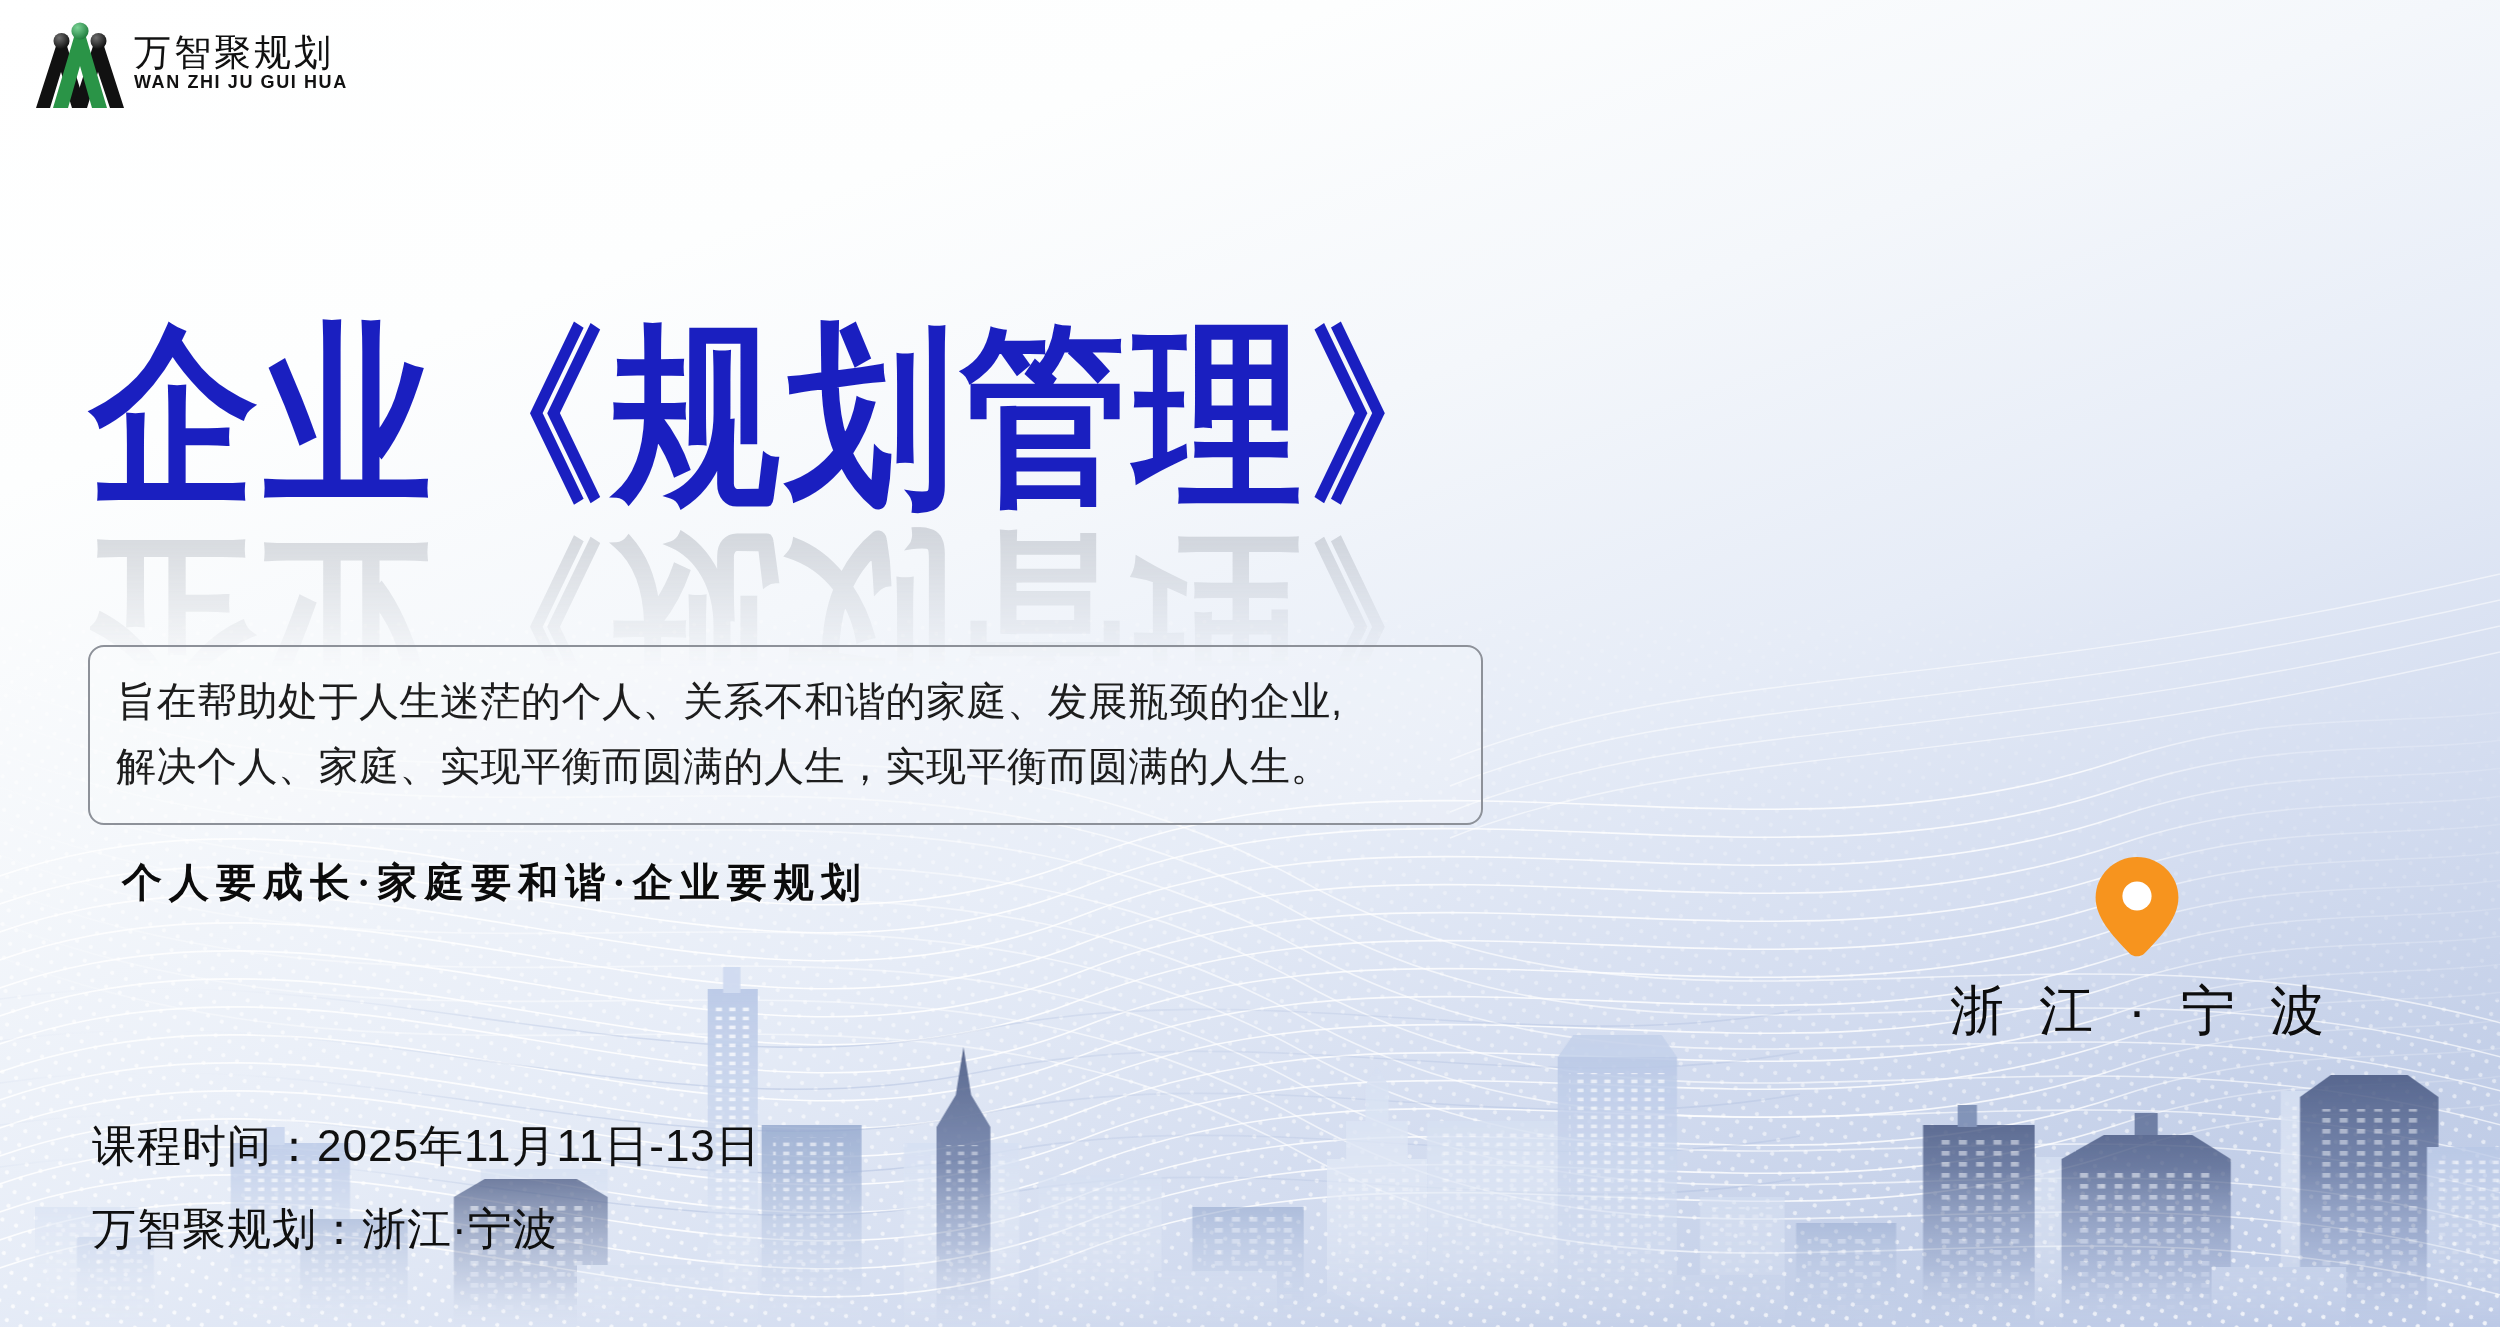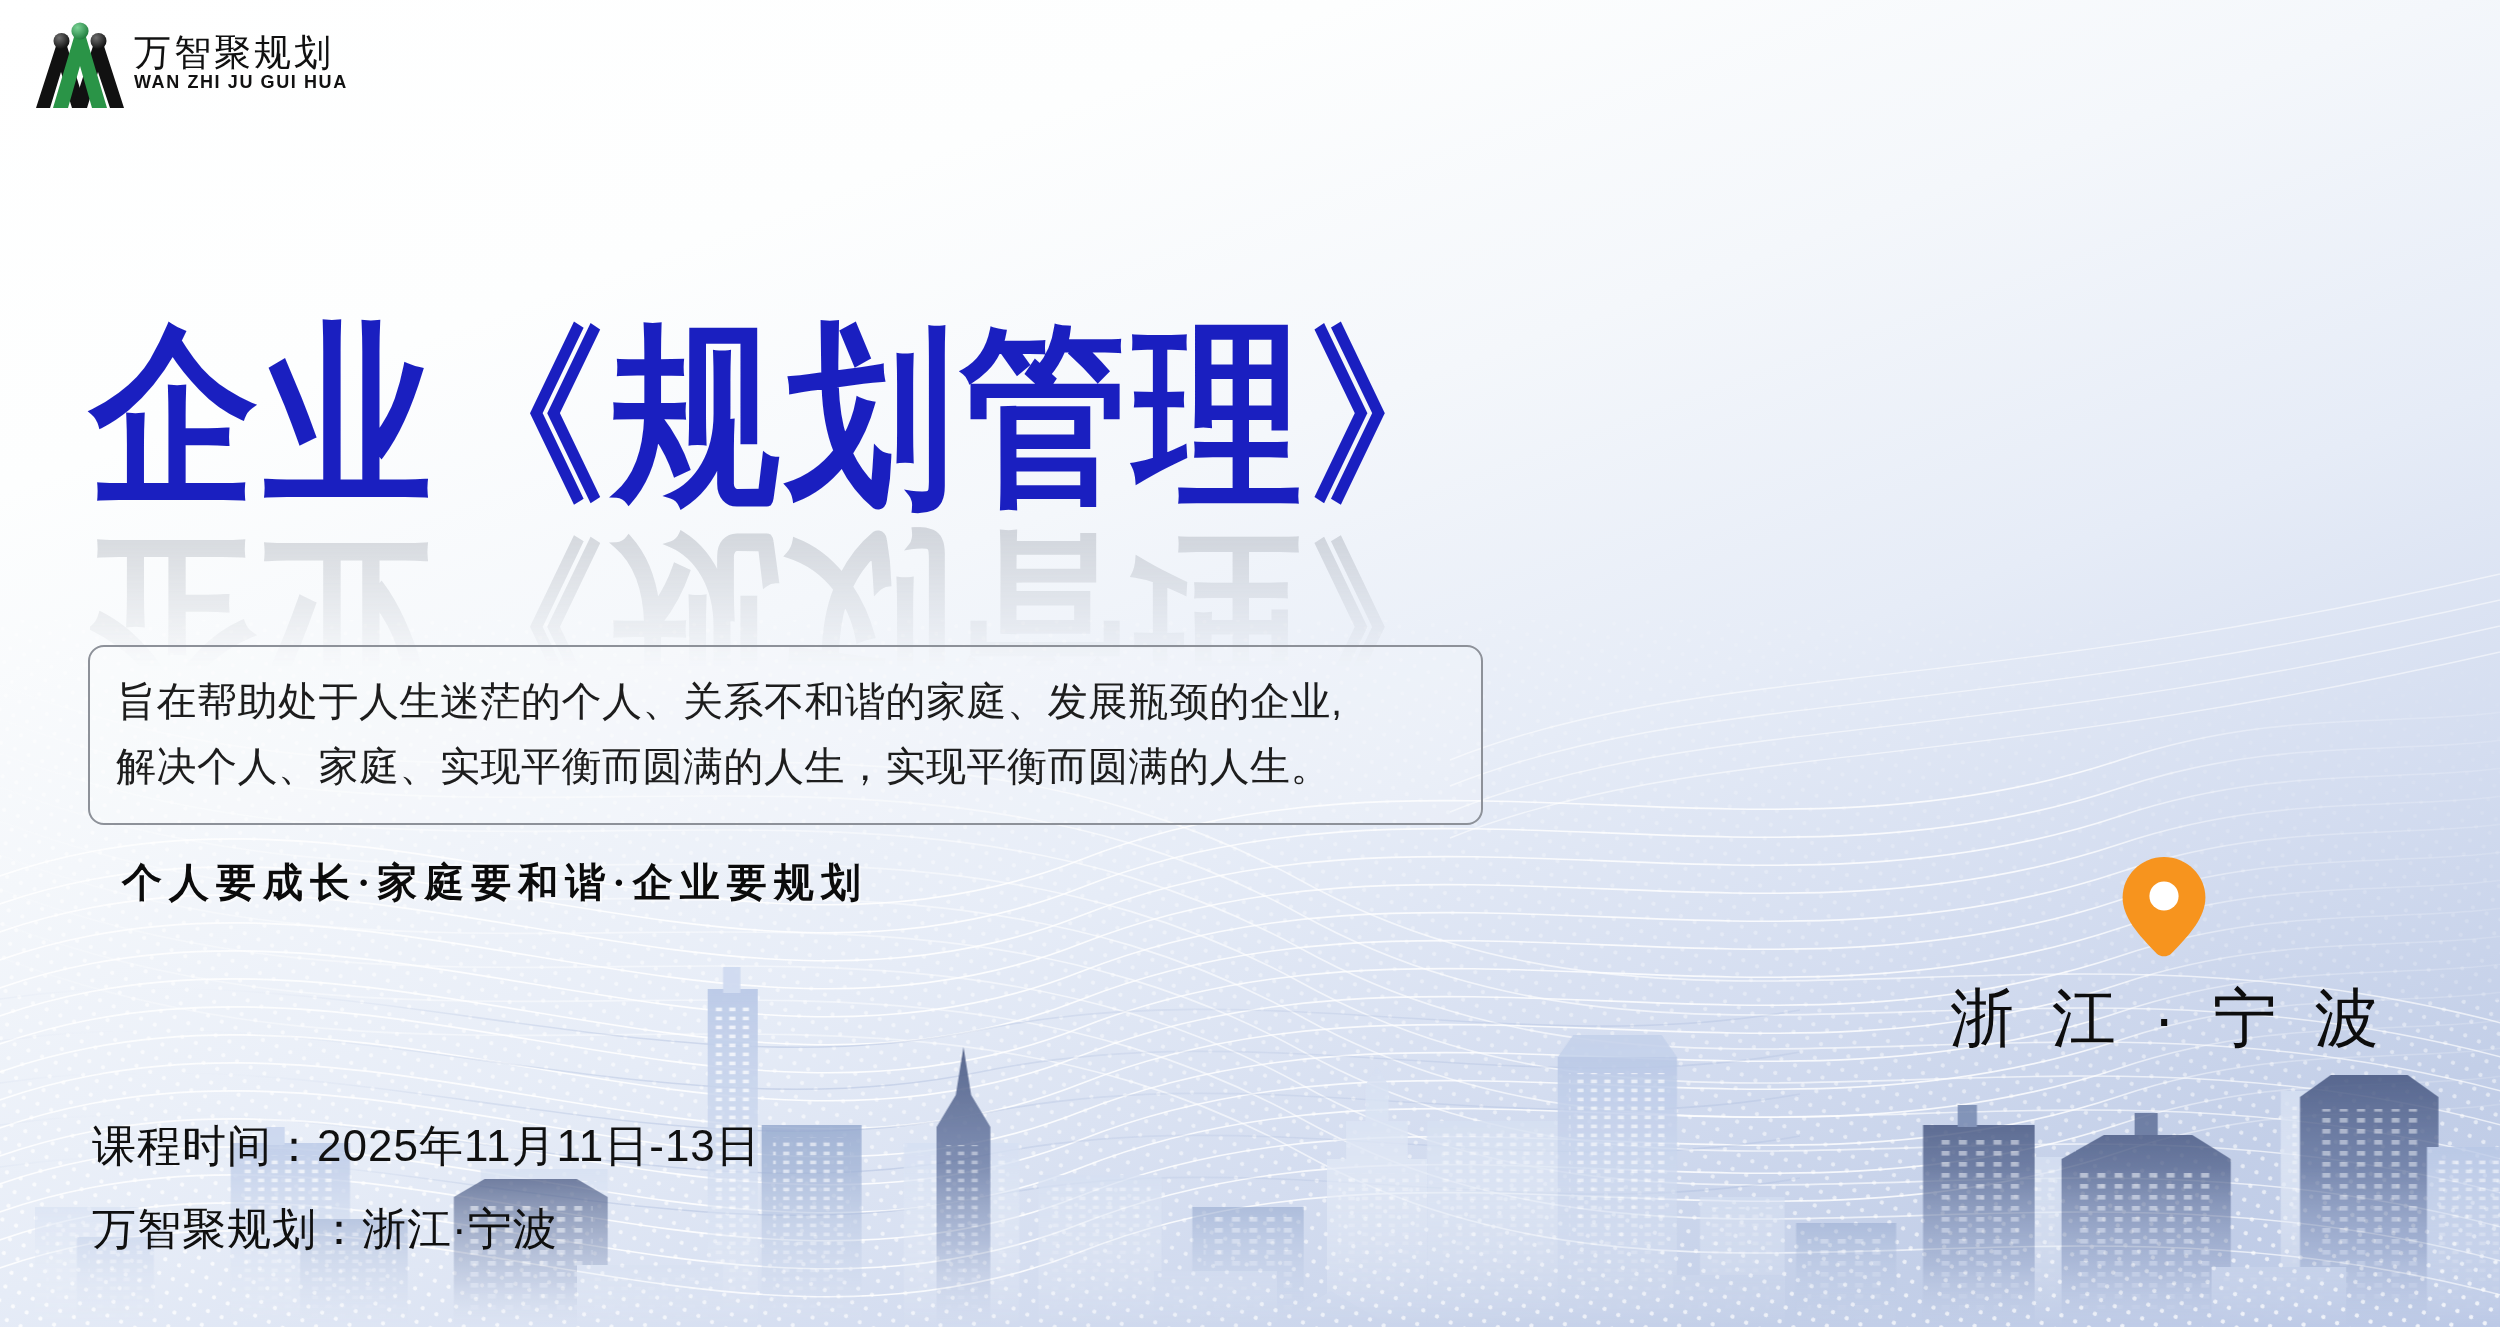--- a/index.html
+++ b/index.html
@@ -114,21 +114,21 @@
     white-space:nowrap;
   }
 
   .location{
     position:absolute;left:1940px;top:855px;z-index:32;
     display:flex;flex-direction:column;align-items:center;gap:16px;
   }
   .pin-icon{width:88px;height:104px;display:block;}
   .location-label{
     font-family:"Liberation Sans","DejaVu Sans",sans-serif;
-    font-size:64px;
+    font-size:54px;
     color:#0d0d0d;
     letter-spacing:10px;
     white-space:nowrap;
     padding-left:10px;
   }
 
   .skyline{
     position:absolute;left:0;bottom:0;width:100%;height:420px;z-index:20;
     pointer-events:none;
   }

